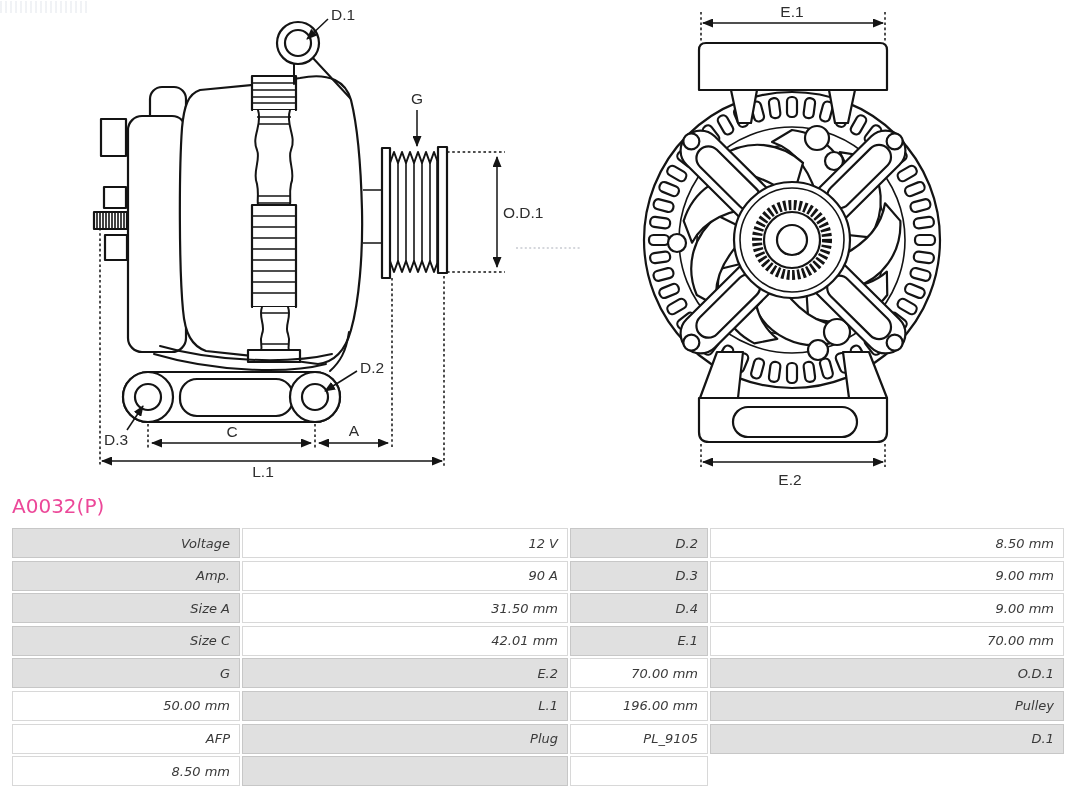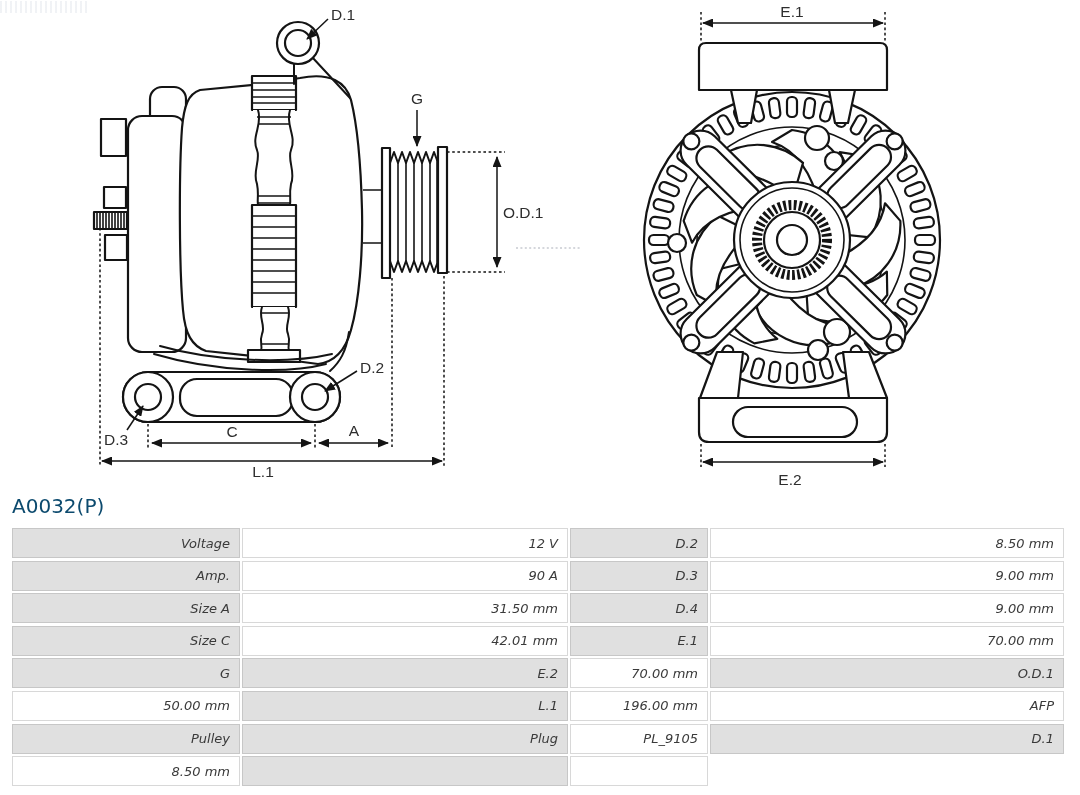--- a/index.html
+++ b/index.html
@@ -12,21 +12,21 @@
   .draw{position:absolute;left:0;top:0;}
   .draw path,.draw rect,.draw circle,.draw line,.draw polygon{vector-effect:none;}
   .ol{fill:#fff;stroke:#141414;stroke-width:2.2;stroke-linejoin:round;}
   .ln{fill:none;stroke:#141414;stroke-width:2;stroke-linejoin:round;stroke-linecap:round;}
   .thin{fill:none;stroke:#141414;stroke-width:1.6;}
   .dim{fill:none;stroke:#141414;stroke-width:1.5;}
   .dot{fill:none;stroke:#141414;stroke-width:1.5;stroke-dasharray:2.6 2.6;}
   .faint{fill:none;stroke:#c7cad1;stroke-width:1.5;stroke-dasharray:2 2.4;}
   .lbl-t{font-family:"Liberation Sans",sans-serif;font-size:15.5px;fill:#2e2e2e;}
   
-  .partno{position:absolute;left:12px;top:494px;font-size:20px;color:#0c4a6e;
+  .partno{position:absolute;left:12px;top:494px;font-size:20px;color:#ec4899;
           font-family:"DejaVu Sans","Liberation Sans",sans-serif;}
   
   .spec{position:absolute;left:12px;top:528px;display:grid;
         grid-template-columns:228px 326px 138px 354px;column-gap:2px;row-gap:2.6px;
         font-family:"DejaVu Sans","Liberation Sans",sans-serif;font-size:13px;color:#3a3a3a;font-style:italic;}
   .cell{height:30px;box-sizing:border-box;display:flex;align-items:center;
         justify-content:flex-end;padding-right:9px;}
   .cell.lbl{background:#e0e0e0;border:1px solid #c7c7c7;}
   .cell.val{background:#fff;border:1px solid #d8d8d8;}
 </style>
@@ -278,22 +278,22 @@
 
     <div class="cell lbl">G</div>
     <div class="cell lbl">E.2</div>
     <div class="cell val">70.00 mm</div>
 
     <div class="cell lbl">O.D.1</div>
     <div class="cell val">50.00 mm</div>
     <div class="cell lbl">L.1</div>
     <div class="cell val">196.00 mm</div>
 
+    <div class="cell lbl">Pulley</div>
     <div class="cell val">AFP</div>
-    <div class="cell lbl">Pulley</div>
     <div class="cell lbl">Plug</div>
     <div class="cell val">PL_9105</div>
 
     <div class="cell lbl">D.1</div>
     <div class="cell val">8.50 mm</div>
     <div class="cell lbl"></div>
     <div class="cell val"></div>
   </div>
 
 </div>

